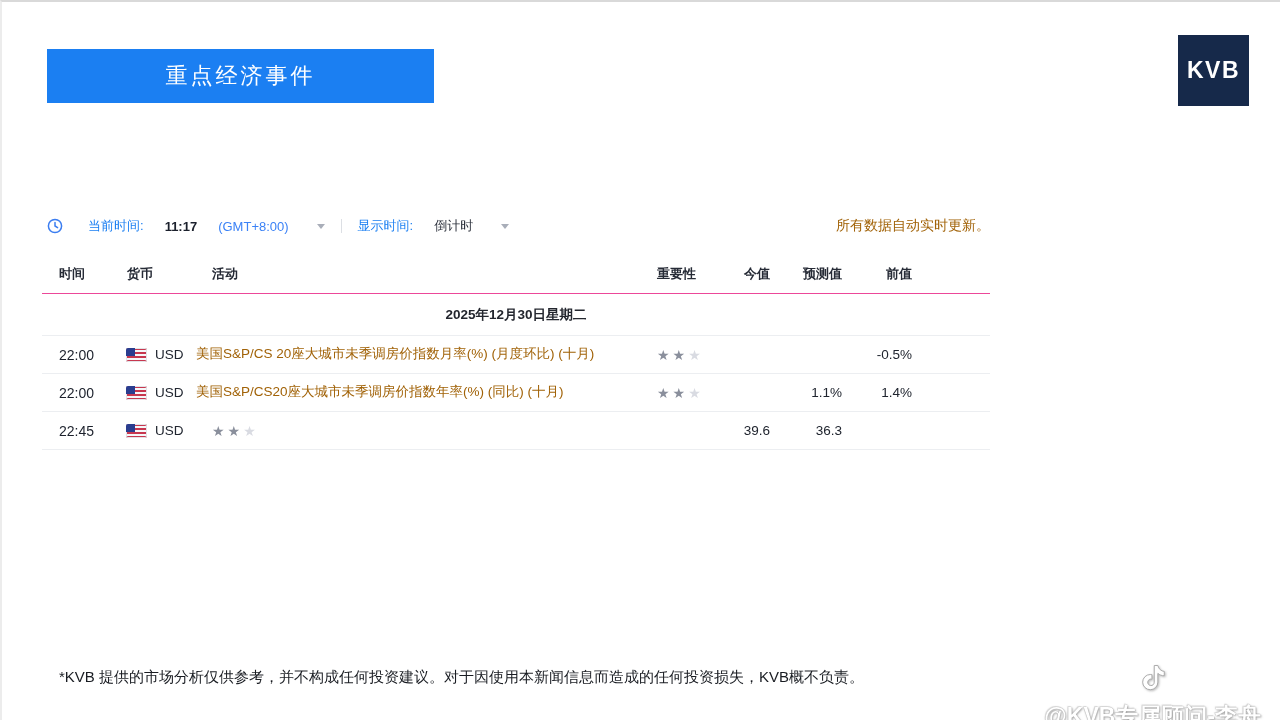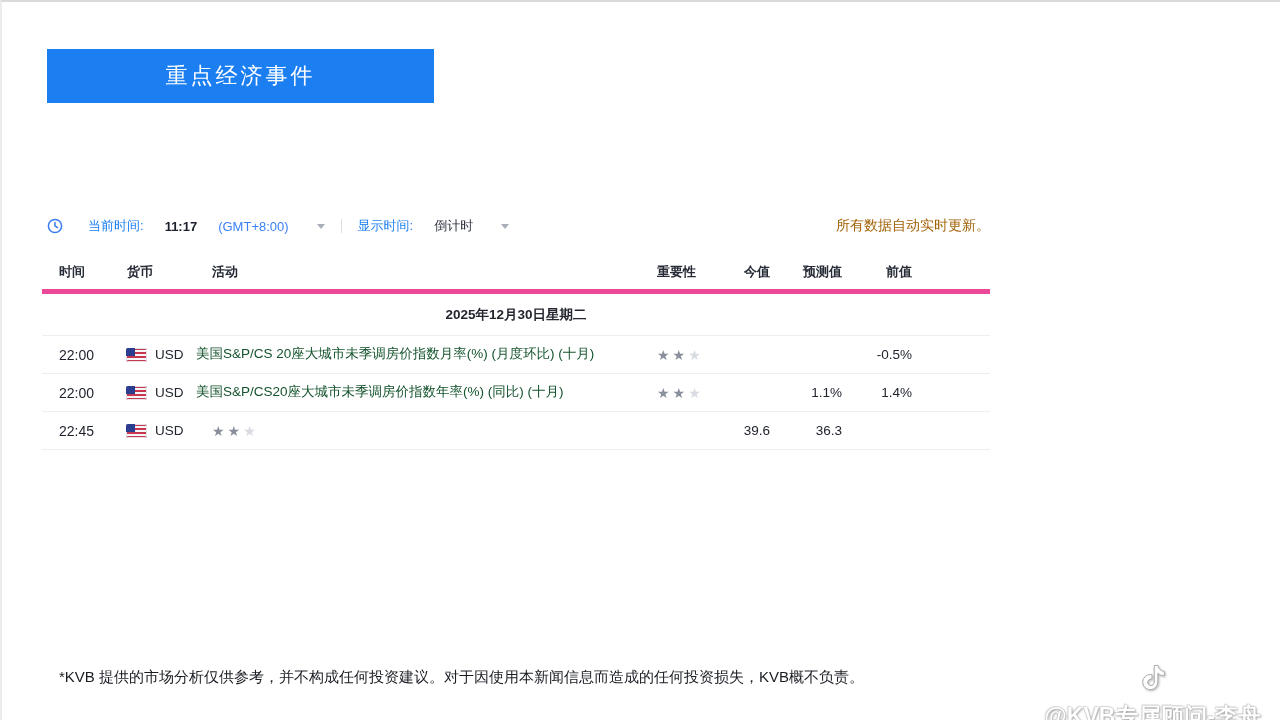--- a/index.html
+++ b/index.html
@@ -26,52 +26,55 @@
   .tb-tz { color:#3b82f6; }
   .tb-val { color:#2a2f3a; }
   .caret { width:0; height:0; border-left:4px solid transparent; border-right:4px solid transparent;
            border-top:5px solid #a9aeb9; margin-left:7px; }
   .tb-divider { width:1px; height:14px; background:#dcdfe4; margin:0 16px; }
   .tb-note { margin-left:auto; color:#a16207; font-size:14px; }
 
   
   .table { position:absolute; left:40px; top:252px; width:948px; color:#20252f; }
   .grid-row { display:grid; grid-template-columns:68px 86px 445px 80px 49px 72px 70px 78px; align-items:center; }
-  .thead { height:40px; font-weight:bold; font-size:13px; color:#262b36; border-bottom:5px solid #ec4899; }
+  .thead { height:40px; font-weight:bold; font-size:13px; color:#262b36; border-bottom:1px solid #ec4899; }
   .c-pad1 { padding-left:17px; } .c-pad2 { padding-left:17px; } .c-pad3 { padding-left:16px; }
   .c-pad4 { padding-left:16px; } .num { text-align:right; }
   .daterow { height:42px; display:flex; align-items:center; justify-content:center; font-weight:bold;
              font-size:13.5px; color:#23262e; border-bottom:1px solid #eceef1; }
   .row { border-bottom:1px solid #eceef1; min-height:38px; padding:8px 0; font-size:13.5px; }
   .cell-time { font-size:14px; padding-left:17px; color:#1c212c; }
   .cell-cur { display:flex; align-items:center; gap:8px; padding-left:16px; color:#20252f; }
   .flag { width:21px; height:14px; border-radius:2px; position:relative; overflow:hidden; flex:0 0 auto;
           background:repeating-linear-gradient(180deg,#c7374f 0 2px,#f6f7f9 2px 4px); box-shadow:0 0 0 1px #e2e4e8 inset; }
   .flag::after { content:""; position:absolute; left:0; top:0; width:9px; height:8px; background:#2a3d8f; }
-  .cell-act { padding-right:28px; line-height:1.55; color:#14532d; }
+  .cell-act { padding-right:28px; line-height:1.55; color:#a16207; }
   .cell-stars { padding-left:16px; letter-spacing:3px; white-space:nowrap; }
   .star { font-size:14px; color:var(--star-empty,#d9dbe2); }
   .star.filled { color:var(--star-filled,#8a8f9c); }
 
   
   .disclaimer { position:absolute; left:57px; top:666px; font-size:15px; color:#191c22; }
   .watermark { position:absolute; right:19px; top:660px; display:flex; align-items:center; gap:9px;
                font-size:23px; font-weight:600; color:#fff;
                text-shadow:1px 1px 2px rgba(110,110,110,.55), -1px -1px 1px rgba(160,160,160,.35), 0 0 1px #9a9a9a;flex-direction:column; }
   .wm-ic { width:30px; height:30px; display:block; filter:drop-shadow(1px 1px 1px rgba(120,120,120,.5)); }
 </style>
 </head>
 <body>
 
 <div class="slide">
 
   <div class="banner">
     <span>重点经济事件</span>
   </div>
 
+  <div class="logo">
+    <span>KVB</span>
+  </div>
 
   <div class="toolbar">
     <div class="tb-group">
       <svg class="clock-ic" viewBox="0 0 16 16">
         <circle cx="8" cy="8" r="6.6" fill="none" stroke="#3b7df0" stroke-width="1.5"></circle>
         <path d="M8 4.4V8l2.6 1.6" fill="none" stroke="#3b7df0" stroke-width="1.5" stroke-linecap="round"></path>
       </svg>
       <span class="tb-label">当前时间:</span>
       <span class="tb-strong">11:17</span>
       <span class="tb-tz">(GMT+8:00)</span>

